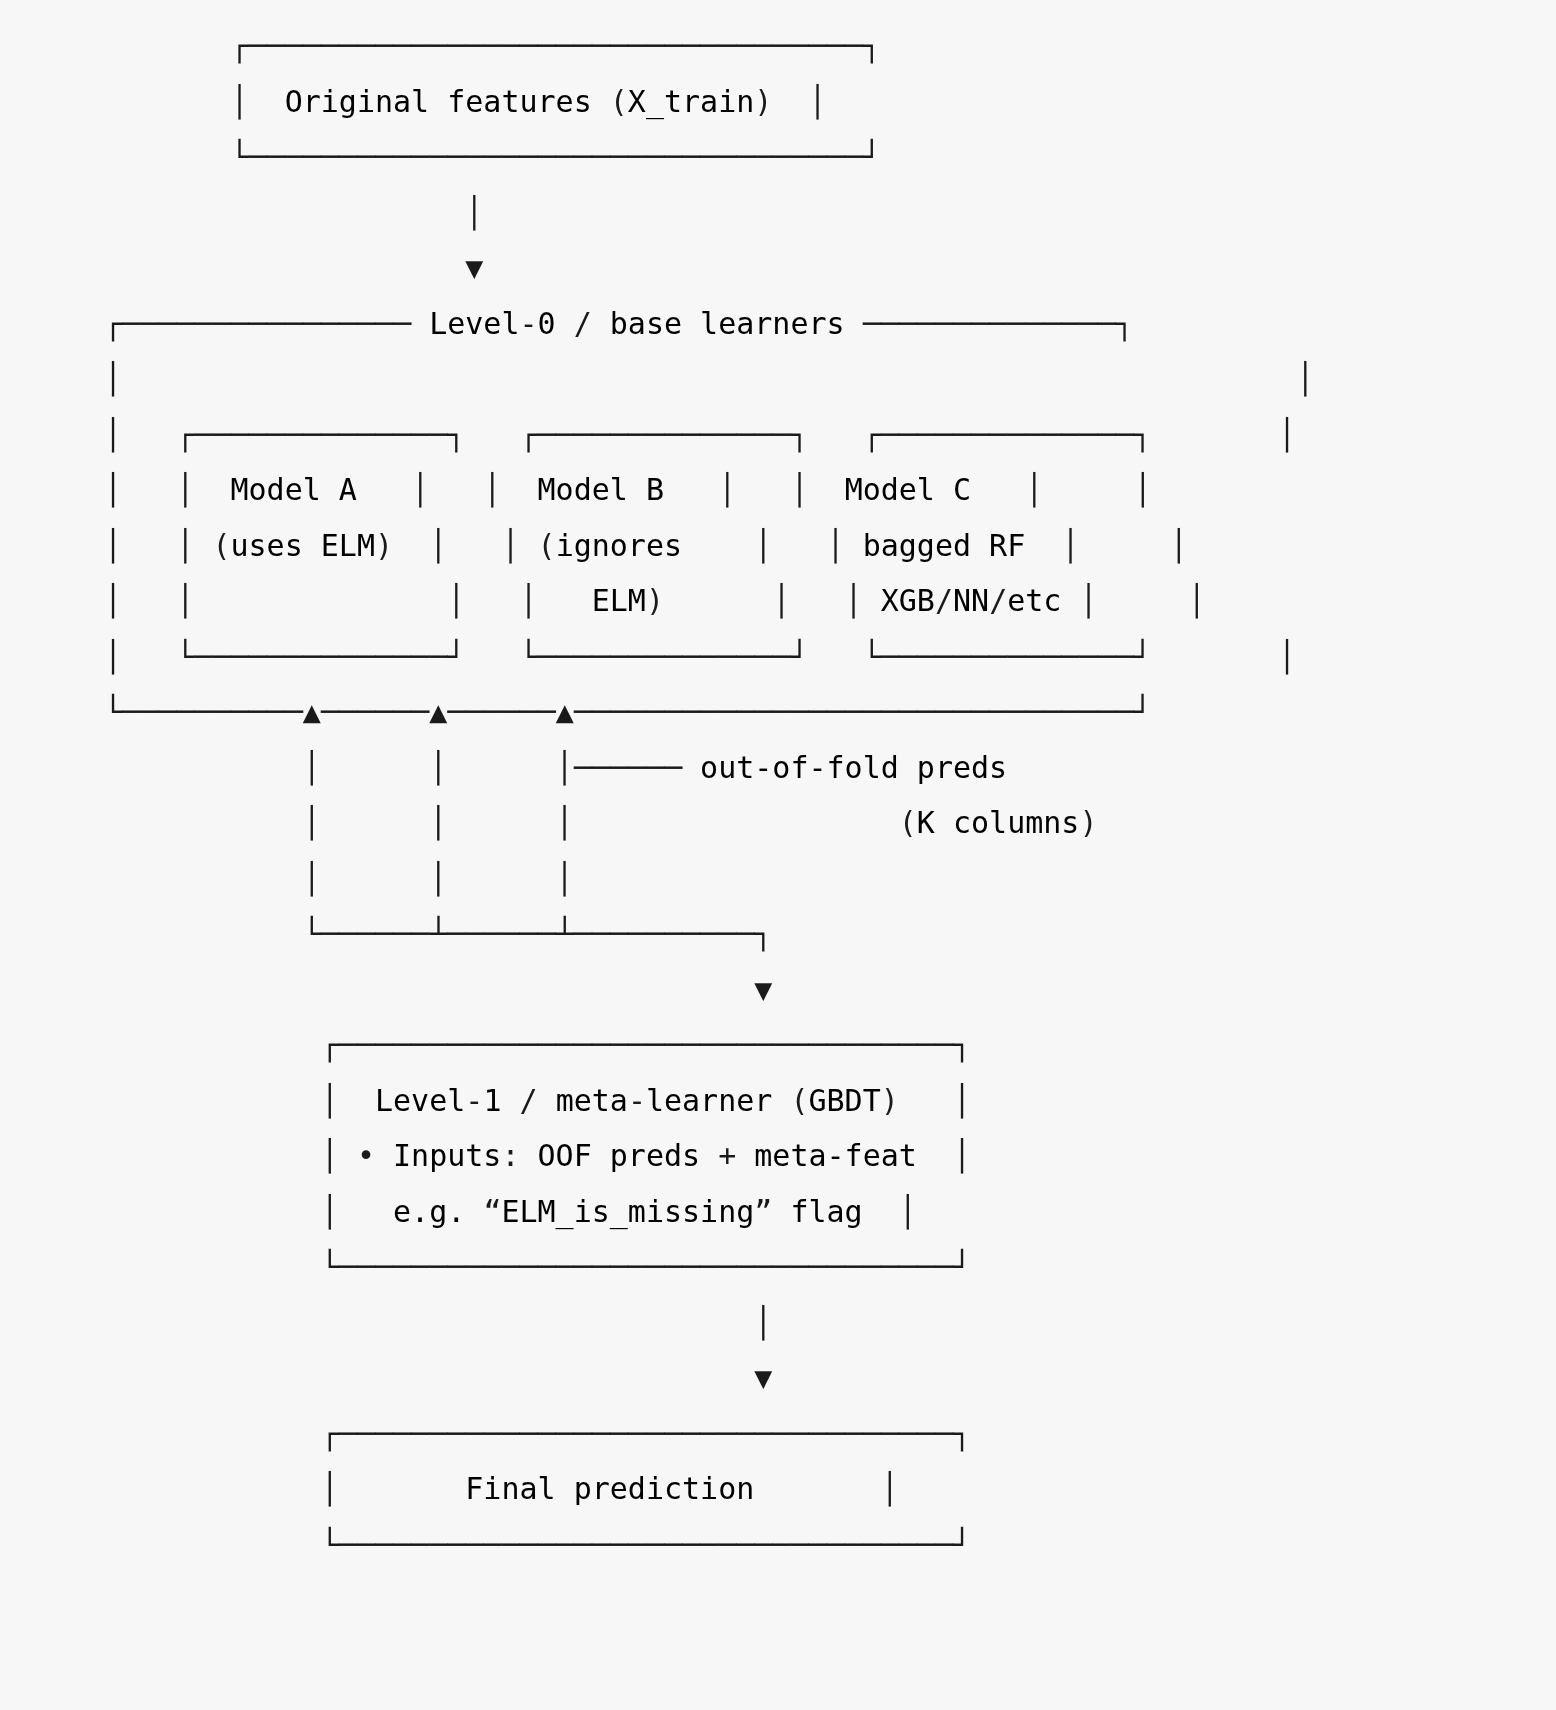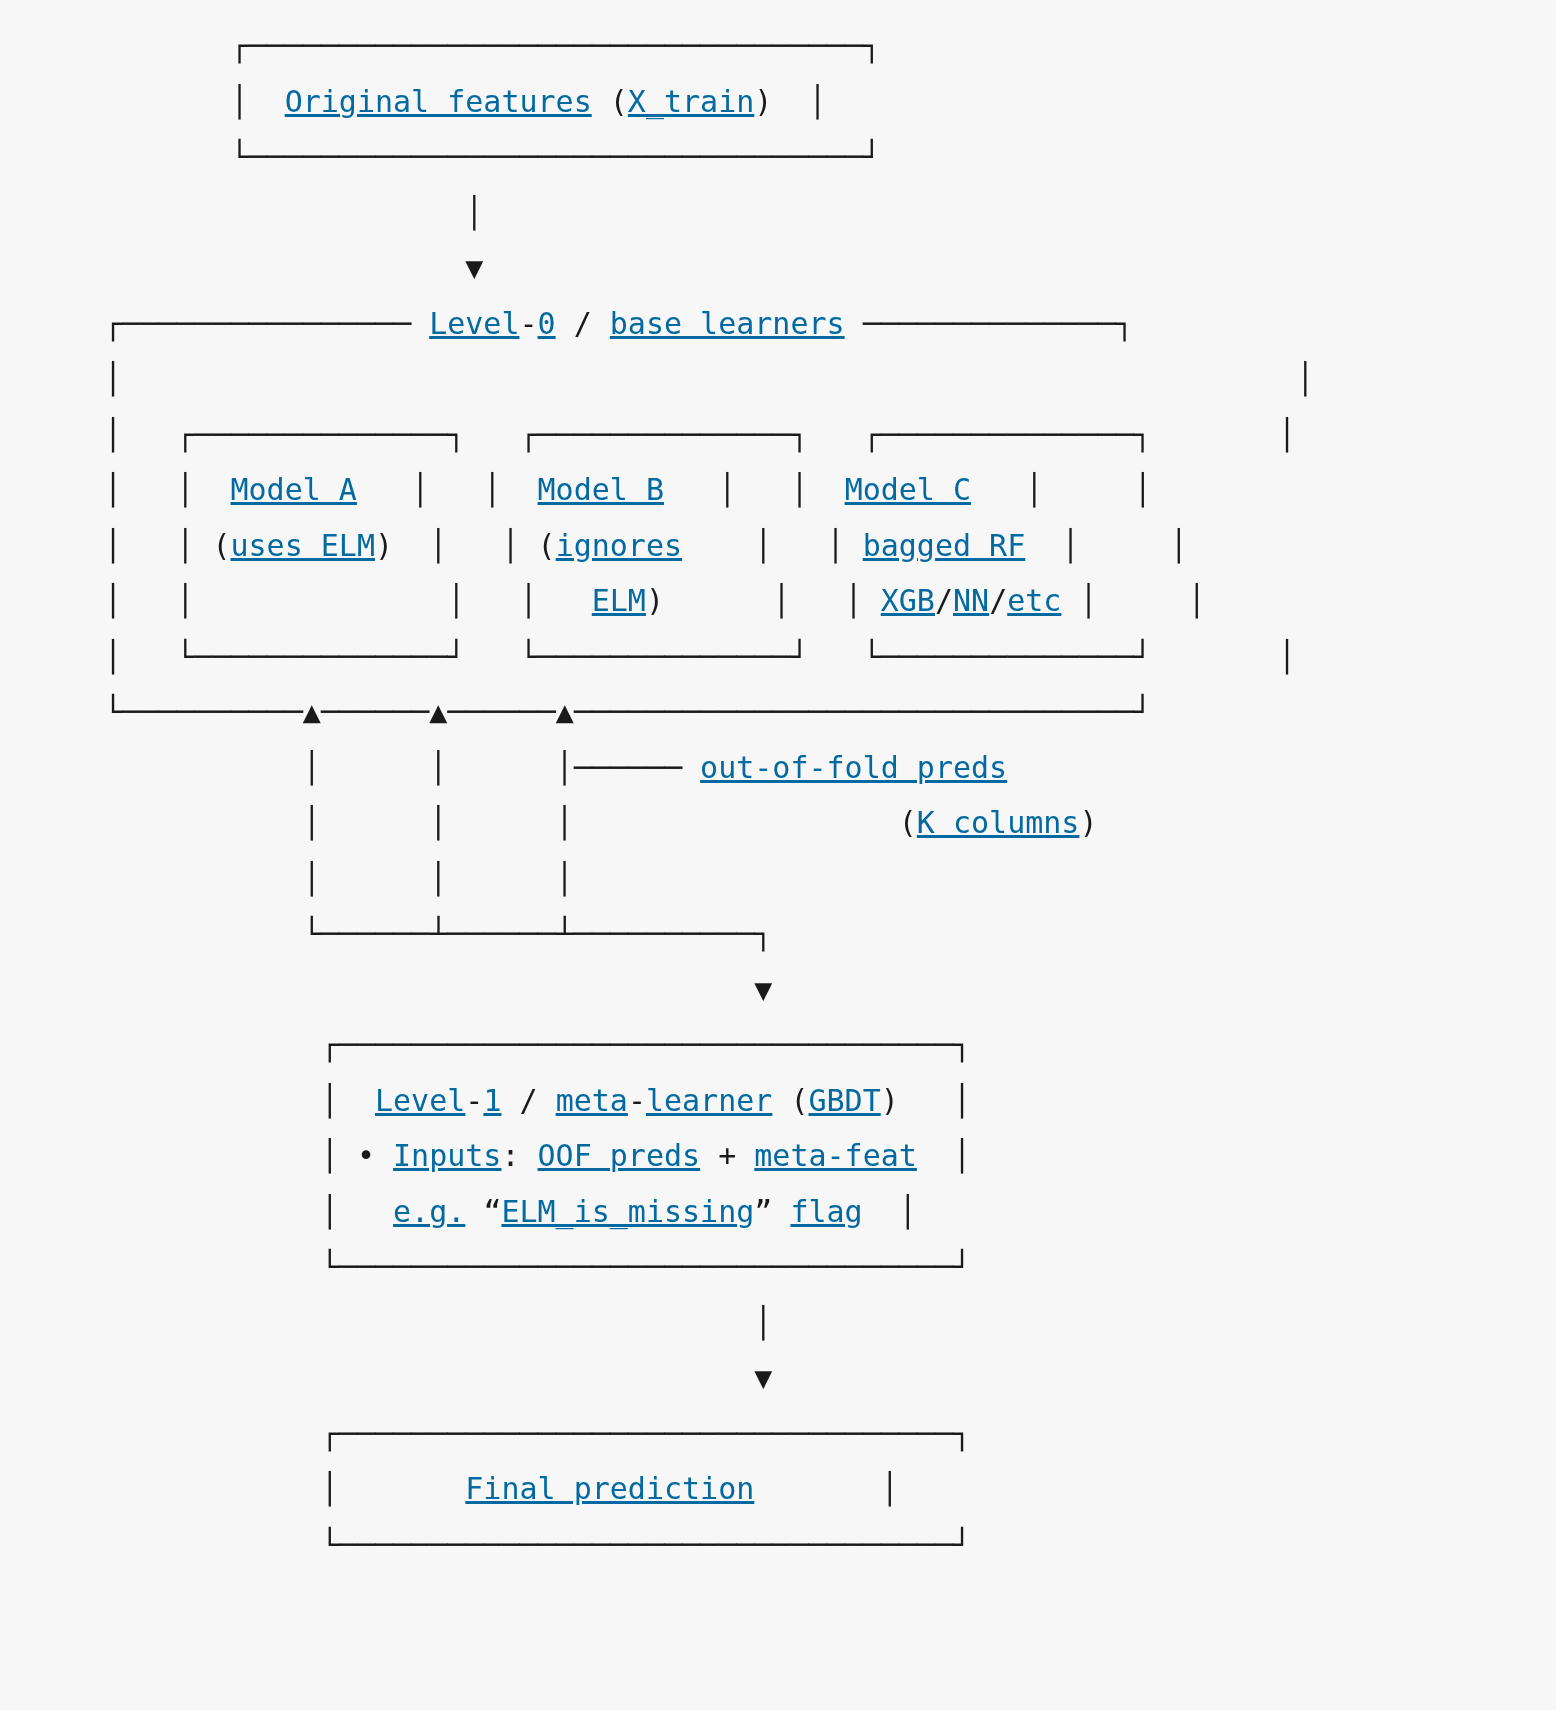--- a/index.html
+++ b/index.html
@@ -33,21 +33,21 @@
     font-family: "DejaVu Sans Mono", "Liberation Mono", monospace;
     font-size: 30px;
     line-height: 55.5px;
     letter-spacing: 0px;
     color: #1a1a1a;
     white-space: pre;
     font-weight: 400;
   }
 
   
-  .w { color: #0369a1; text-decoration: underline; }
+  .w { color: #000000; }
   
   .k { color: #1a1a1a; }
 
   
   .row { display: block; height: 55.5px; }
 </style>
 </head>
 <body>
 
 <div id="ascii-canvas">

